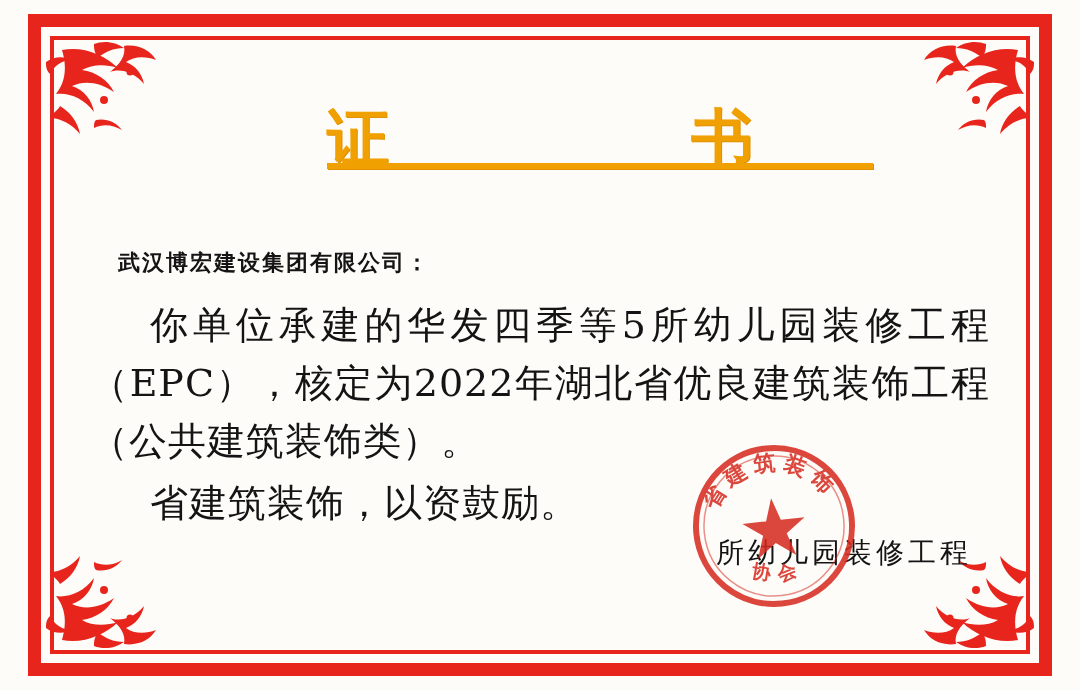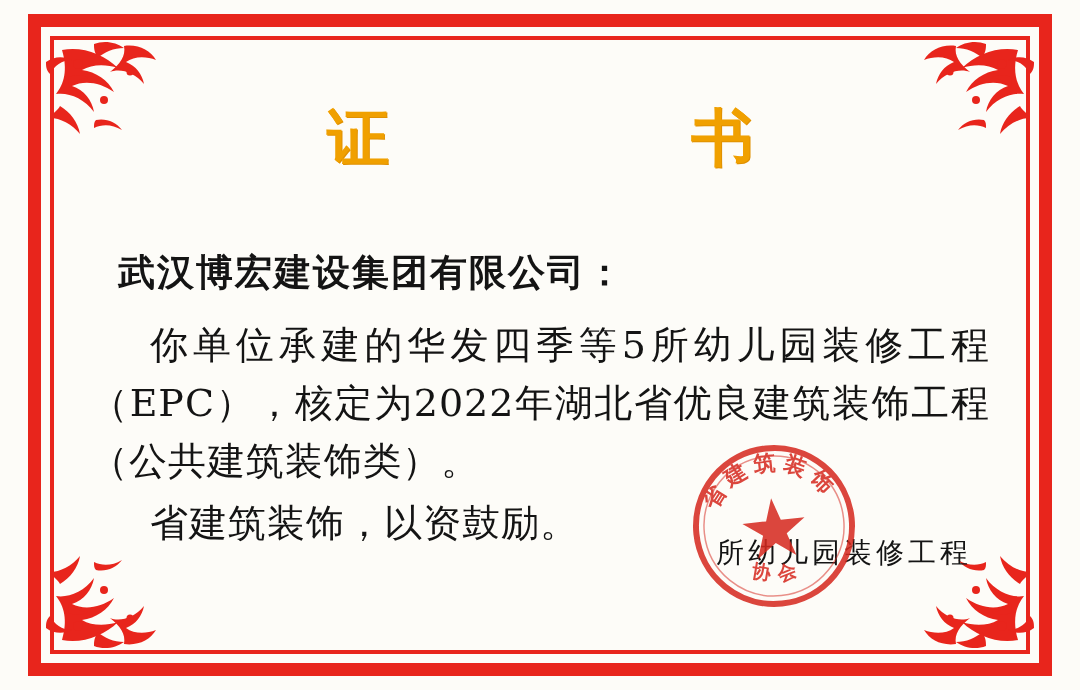--- a/index.html
+++ b/index.html
@@ -69,26 +69,27 @@
     text-align: center;
     color: #f0a000;
     font-family: "DejaVu Sans", "Liberation Sans", sans-serif;
     font-weight: bold;
     font-size: 62px;
     letter-spacing: 120px;
     text-indent: 120px;
     margin-top: 36px;
     margin-bottom: 0;
     text-shadow: 1px 1px 0 #e09000;
+    text-decoration: underline;
   }
 
   .recipient {
     margin-top: 68px;
     margin-left: 28px;
-    font-size: 37px;
+    font-size: 22px;
     font-weight: bold;
     color: #141414;
     font-family: "DejaVu Serif", "Liberation Serif", serif;
     letter-spacing: 2px;
   }
 
   .body-text {
     margin-top: 18px;
     font-size: 38px;
     line-height: 58px;

